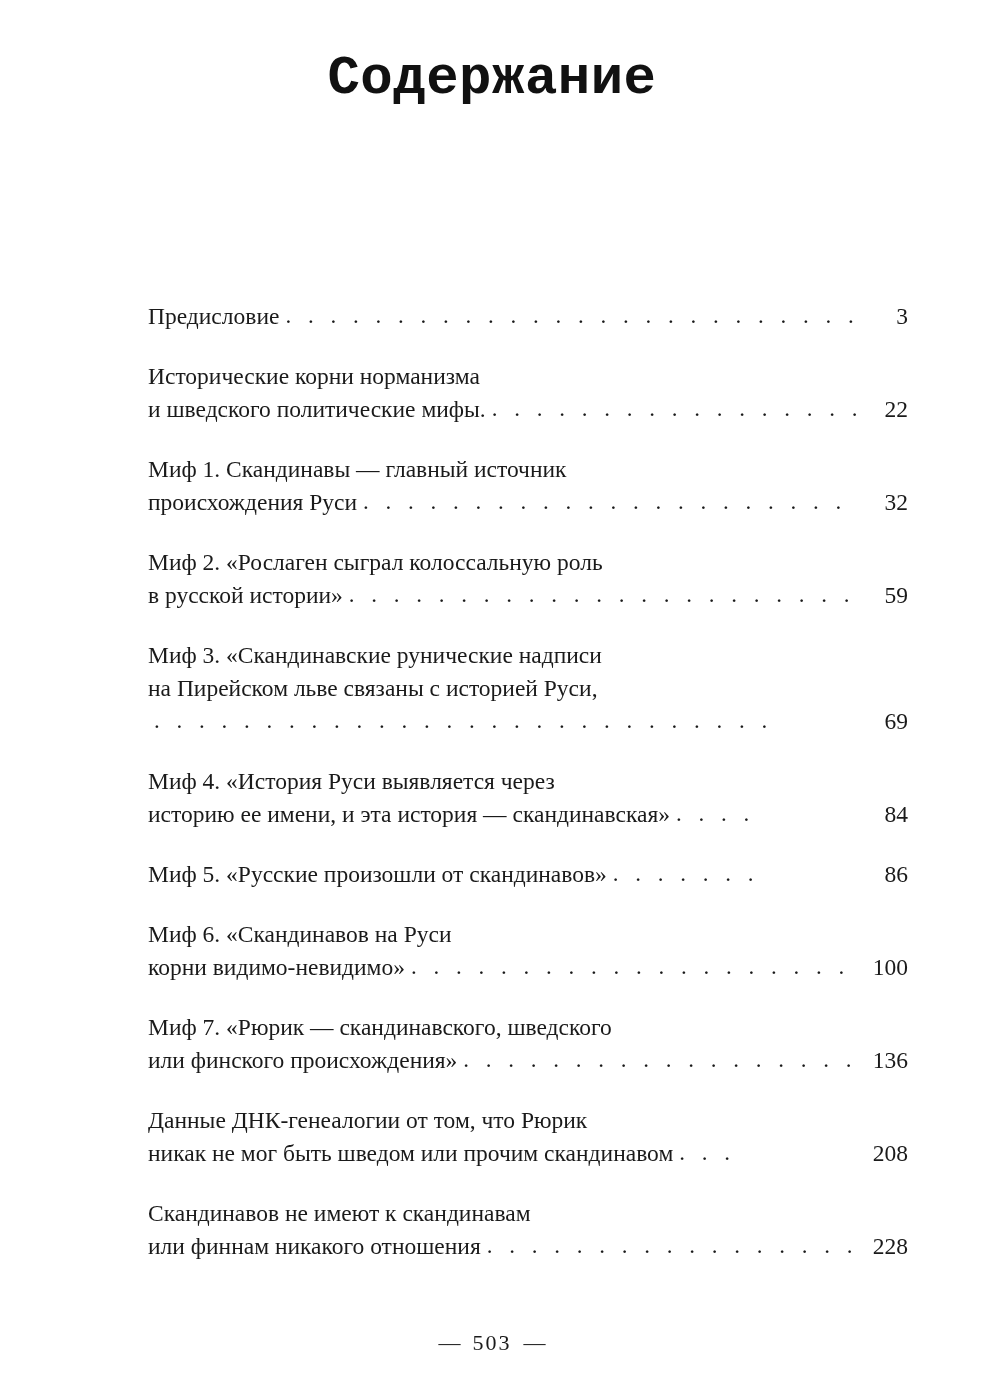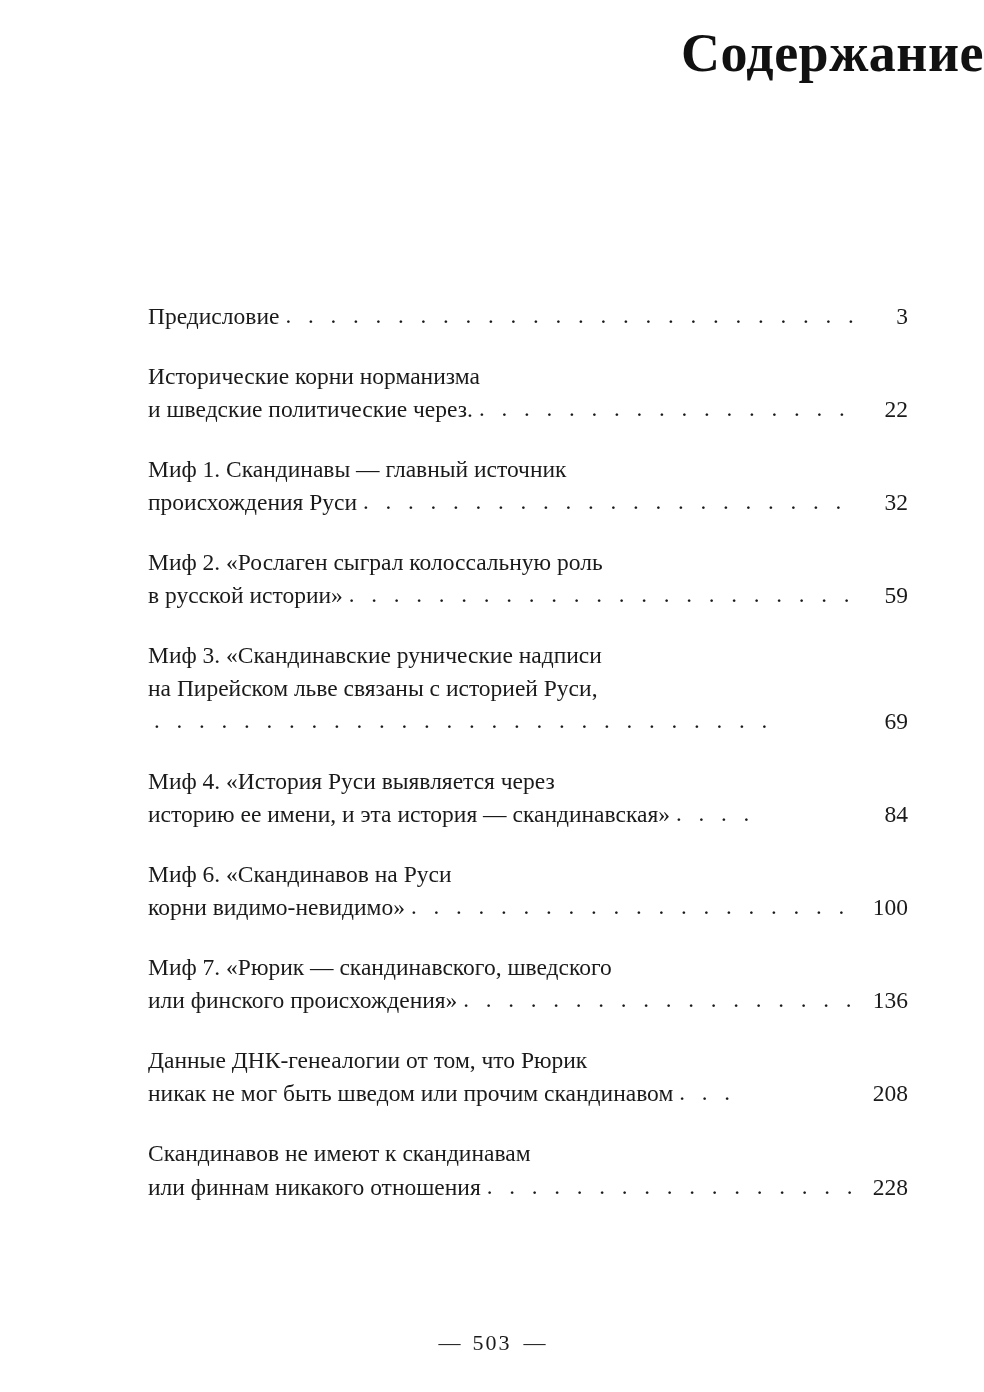--- a/index.html
+++ b/index.html
@@ -15,27 +15,27 @@
     position: relative;
     overflow: hidden;
   }
   .page {
     width: 984px;
     height: 1392px;
     position: relative;
     box-sizing: border-box;
   }
   .toc-title {
-    text-align: right;
-    font-family: Liberation Serif, serif;
+    text-align: center;
+    font-family: Liberation Mono, monospace;
     font-weight: bold;
     font-size: 54px;
     letter-spacing: 0.5px;
     margin: 0;
-    padding-top: 22px;
+    padding-top: 48px;
     color: #111111;
   }
   .toc-list {
     margin: 0;
     padding: 0;
     list-style: none;
     position: absolute;
     top: 300px;
     left: 148px;
     width: 760px;
@@ -105,21 +105,21 @@
       <li class="toc-entry">
         <div class="toc-line">
           <span class="txt">Предисловие</span>
           <span class="leader">. . . . . . . . . . . . . . . . . . . . . . . . . . . . . . . . . . . . . . . . . . . . . . . . . .</span>
           <span class="pagenum">3</span>
         </div>
       </li>
       <li class="toc-entry">
         <div class="toc-line plain"><span class="txt">Исторические корни норманизма</span></div>
         <div class="toc-line cont">
-          <span class="txt">и шведские политические через.</span>
+          <span class="txt">и шведского политические мифы.</span>
           <span class="leader">. . . . . . . . . . . . . . . . . . . . . . . . .</span>
           <span class="pagenum">22</span>
         </div>
       </li>
       <li class="toc-entry">
         <div class="toc-line plain"><span class="txt">Миф 1. Скандинавы — главный источник</span></div>
         <div class="toc-line cont">
           <span class="txt">происхождения Руси</span>
           <span class="leader">. . . . . . . . . . . . . . . . . . . . . . . . . . . . . . . . .</span>
           <span class="pagenum">32</span>
@@ -140,20 +140,27 @@
           <span class="leader">. . . . . . . . . . . . . . . . . . . . . . . . . . . .</span>
           <span class="pagenum">69</span>
         </div>
       </li>
       <li class="toc-entry">
         <div class="toc-line plain"><span class="txt">Миф 4. «История Руси выявляется через</span></div>
         <div class="toc-line cont">
           <span class="txt">историю ее имени, и эта история — скандинавская»</span>
           <span class="leader">. . . .</span>
           <span class="pagenum">84</span>
+        </div>
+      </li>
+      <li class="toc-entry">
+        <div class="toc-line">
+          <span class="txt">Миф 5. «Русские произошли от скандинавов»</span>
+          <span class="leader">. . . . . . .</span>
+          <span class="pagenum">86</span>
         </div>
       </li>
       <li class="toc-entry">
         <div class="toc-line plain"><span class="txt">Миф 6. «Скандинавов на Руси</span></div>
         <div class="toc-line cont">
           <span class="txt">корни видимо-невидимо»</span>
           <span class="leader">. . . . . . . . . . . . . . . . . . . . . . . . . . . . .</span>
           <span class="pagenum">100</span>
         </div>
       </li>

